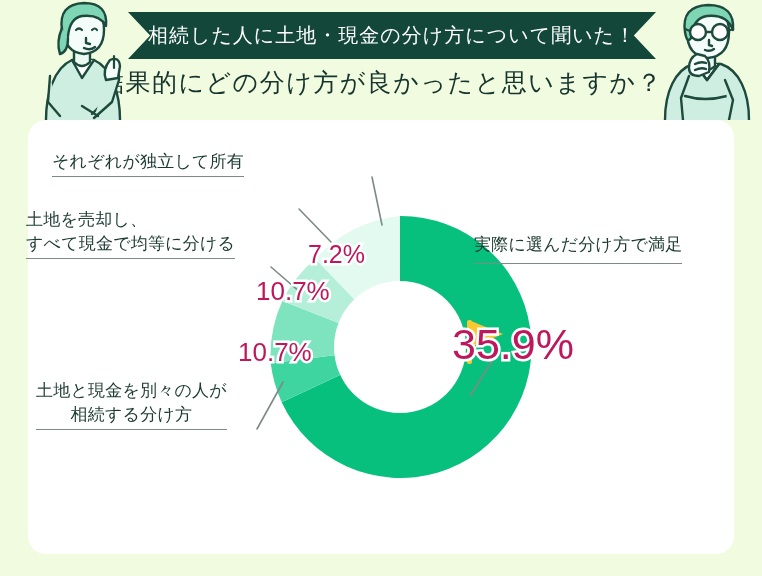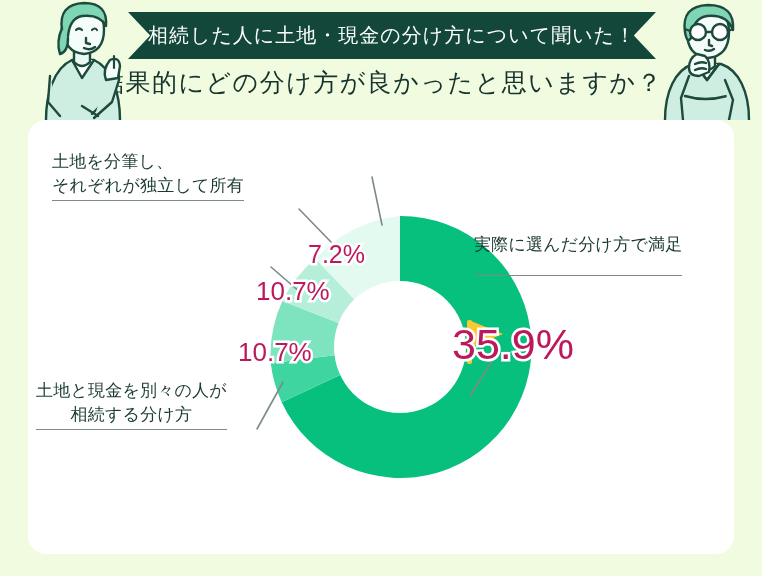--- a/index.html
+++ b/index.html
@@ -73,21 +73,21 @@
   .callout {
     position: absolute;
     font-size: 17px;
     color: #1b3a31;
     line-height: 1.42;
     white-space: nowrap;
     letter-spacing: 0.2px;
   }
   .callout .ln { display: block; }
   .callout.underlined { border-bottom: 1.6px solid #7d8a86; padding-bottom: 2px; }
-  .callout.right-lbl { padding-bottom: 18px; }
+  .callout.right-lbl { padding-bottom: 6px; }
 
   .c-other   { left: 228px; top: 137px; }
   .c-bunpitsu{ left: 52px;  top: 150px; text-align: left; }
   .c-baikyaku{ left: 26px;  top: 208px; text-align: left; }
   .c-betsu   { left: 36px;  top: 379px; text-align: center; }
   .c-manzoku { left: 474px; top: 233px; }
 
   
   .flag { position: absolute; left: 465px; top: 198px; }
 
@@ -222,24 +222,27 @@
       <svg width="42" height="46" viewBox="0 0 42 46">
         <rect x="2" y="2" width="5" height="44" rx="2" fill="#fbc832"></rect>
         <path d="M6 3 L38 16 L6 29 Z" fill="#fbc832"></path>
       </svg>
     </div>
 
   </div>
 
 
   <div class="callout c-bunpitsu underlined">
-    <span class="ln">土地を分筆し、</span>
     <span class="ln">それぞれが独立して所有</span>
   </div>
 
+  <div class="callout c-baikyaku underlined">
+    <span class="ln">土地を売却し、</span>
+    <span class="ln">すべて現金で均等に分ける</span>
+  </div>
 
   <div class="callout c-betsu underlined">
     <span class="ln">土地と現金を別々の人が</span>
     <span class="ln">相続する分け方</span>
   </div>
 
   <div class="callout c-manzoku underlined right-lbl">
     <span class="ln">実際に選んだ分け方で満足</span>
   </div>
 

